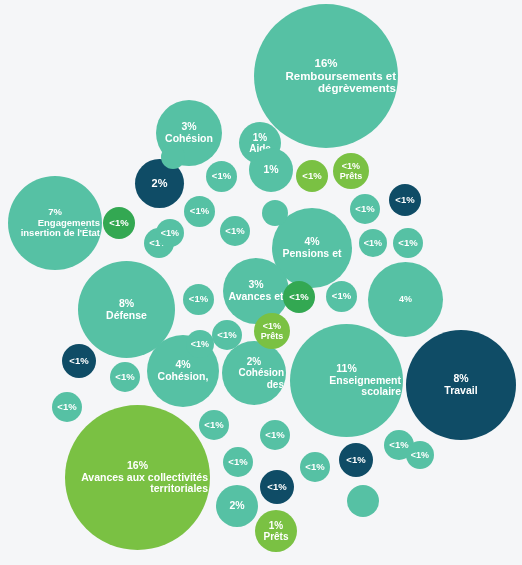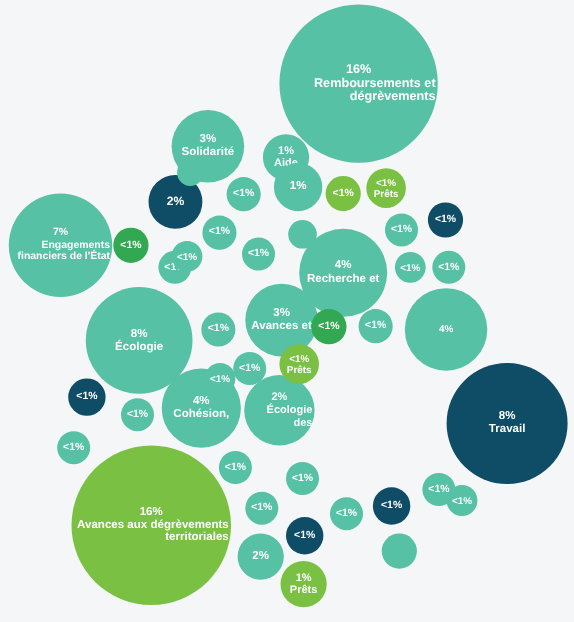--- a/index.html
+++ b/index.html
@@ -47,56 +47,60 @@
 </head>
 <body>
 
 <div id="chart-root">
     <div class="bubble" style="left: 254px; top: 4px; width: 144px; height: 144px; background: rgb(86, 193, 164); font-size: 11.5px;">
       <span class="pct">16%</span>
       <span class="nm">Remboursements et dégrèvements</span>
     </div>
     <div class="bubble" style="left: 65px; top: 405px; width: 145px; height: 145px; background: rgb(122, 193, 67); font-size: 10.5px;">
       <span class="pct">16%</span>
-      <span class="nm">Avances aux dégrèvements territoriales</span>
+      <span class="nm">Avances aux collectivités territoriales</span>
+    </div>
+    <div class="bubble" style="left: 290px; top: 324px; width: 113px; height: 113px; background: rgb(86, 193, 164); font-size: 10.5px;">
+      <span class="pct">11%</span>
+      <span class="nm">Enseignement scolaire</span>
     </div>
     <div class="bubble" style="left: 406px; top: 330px; width: 110px; height: 110px; background: rgb(15, 76, 102); font-size: 10.5px;">
       <span class="pct">8%</span>
       <span class="nm">Travail</span>
     </div>
     <div class="bubble" style="left: 78px; top: 261px; width: 97px; height: 97px; background: rgb(86, 193, 164); font-size: 10.5px;">
       <span class="pct">8%</span>
-      <span class="nm">Écologie</span>
+      <span class="nm">Défense</span>
     </div>
     <div class="bubble" style="left: 8px; top: 176px; width: 94px; height: 94px; background: rgb(86, 193, 164); font-size: 9.5px;">
       <span class="pct">7%</span>
-      <span class="nm">Engagements financiers de l'État</span>
+      <span class="nm">Engagements insertion de l'État</span>
     </div>
     <div class="bubble" style="left: 272px; top: 208px; width: 80px; height: 80px; background: rgb(86, 193, 164); font-size: 10.5px;">
       <span class="pct">4%</span>
-      <span class="nm">Recherche et</span>
+      <span class="nm">Pensions et</span>
     </div>
     <div class="bubble" style="left: 368px; top: 262px; width: 75px; height: 75px; background: rgb(86, 193, 164); font-size: 9px;">
       <span class="pct">4%</span>
     </div>
     <div class="bubble" style="left: 147px; top: 335px; width: 72px; height: 72px; background: rgb(86, 193, 164); font-size: 10.5px;">
       <span class="pct">4%</span>
       <span class="nm">Cohésion,</span>
     </div>
     <div class="bubble" style="left: 156px; top: 100px; width: 66px; height: 66px; background: rgb(86, 193, 164); font-size: 10.5px;">
       <span class="pct">3%</span>
-      <span class="nm">Solidarité</span>
+      <span class="nm">Cohésion</span>
     </div>
     <div class="bubble" style="left: 223px; top: 258px; width: 66px; height: 66px; background: rgb(86, 193, 164); font-size: 10.5px;">
       <span class="pct">3%</span>
       <span class="nm">Avances et</span>
     </div>
     <div class="bubble" style="left: 222px; top: 341px; width: 64px; height: 64px; background: rgb(86, 193, 164); font-size: 10px;">
       <span class="pct">2%</span>
-      <span class="nm">Écologie des</span>
+      <span class="nm">Cohésion des</span>
     </div>
     <div class="bubble" style="left: 135px; top: 159px; width: 49px; height: 49px; background: rgb(15, 76, 102); font-size: 11px;">
       <span class="pct">2%</span>
     </div>
     <div class="bubble" style="left: 216px; top: 485px; width: 42px; height: 42px; background: rgb(86, 193, 164); font-size: 10.5px;">
       <span class="pct">2%</span>
     </div>
     <div class="bubble" style="left: 239px; top: 122px; width: 42px; height: 42px; background: rgb(86, 193, 164); font-size: 10px;">
       <span class="pct">1%</span>
       <span class="nm">Aide</span>

